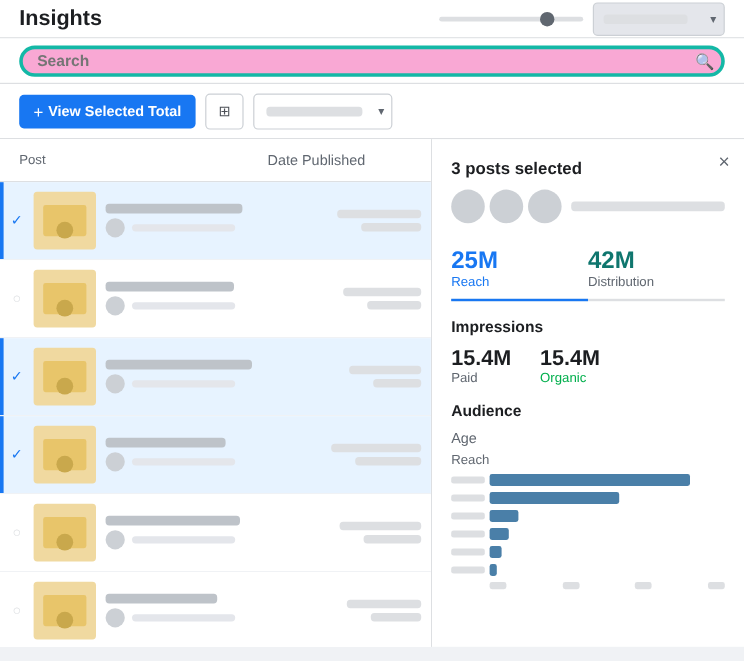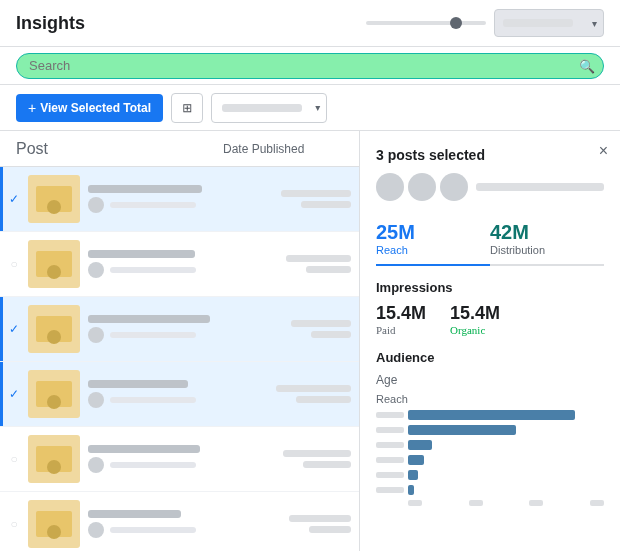--- a/index.html
+++ b/index.html
@@ -19,21 +19,21 @@
       position: relative;
     }
     
     .header {
       background: #fff;
       padding: 10px 16px;
       display: flex;
       align-items: center;
       justify-content: space-between;
       border-bottom: 1px solid #dddfe2;
-      height: 47px;
+      height: 32px;
     }
     .header-title {
       font-size: 18px;
       font-weight: 700;
       color: #1c1e21;
     }
     .header-right {
       display: flex;
       align-items: center;
       gap: 8px;
@@ -82,28 +82,29 @@
     .search-bar {
       background: #fff;
       padding: 6px 16px;
       display: flex;
       align-items: center;
       border-bottom: 1px solid #dddfe2;
       height: 38px;
     }
     .search-input {
       flex: 1;
-      background: #86efac;
-      border: 1px solid #14b8a6;
+      background: #f9a8d4;
+      border: 3px solid #14b8a6;
       border-radius: 20px;
       padding: 4px 32px 4px 12px;
       font-size: 13px;
       color: #606770;
       outline: none;
       height: 26px;
+      font-weight: bold;
     }
     .search-icon {
       position: absolute;
       right: 22px;
       color: #606770;
       font-size: 13px;
     }
     .search-wrapper {
       position: relative;
       flex: 1;
@@ -186,21 +187,21 @@
     .posts-header {
       display: flex;
       align-items: center;
       padding: 8px 16px;
       background: #fff;
       border-bottom: 1px solid #dddfe2;
       height: 36px;
     }
     .col-post {
       flex: 1;
-      font-size: 16px;
+      font-size: 11px;
       color: #606770;
     }
     .col-date {
       width: 120px;
       font-size: 12px;
       color: #606770;
       text-align: left;
     }
     .post-row {
       display: flex;
@@ -391,21 +392,20 @@
     }
     .dist-item {}
     .dist-value {
       font-size: 18px;
       font-weight: 700;
       color: #1c1e21;
     }
     .dist-label {
       font-size: 11px;
       color: #606770;
-      font-family: Liberation Serif, serif;
     }
     .dist-label.organic {
       color: #00af4c;
     }
     
     .audience-section {
       margin-top: 4px;
     }
     .audience-sub {
       font-size: 12px;

